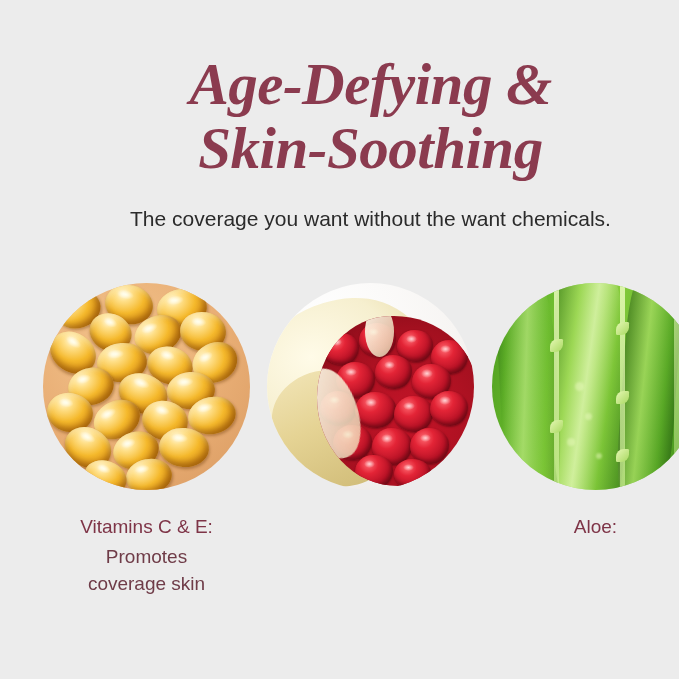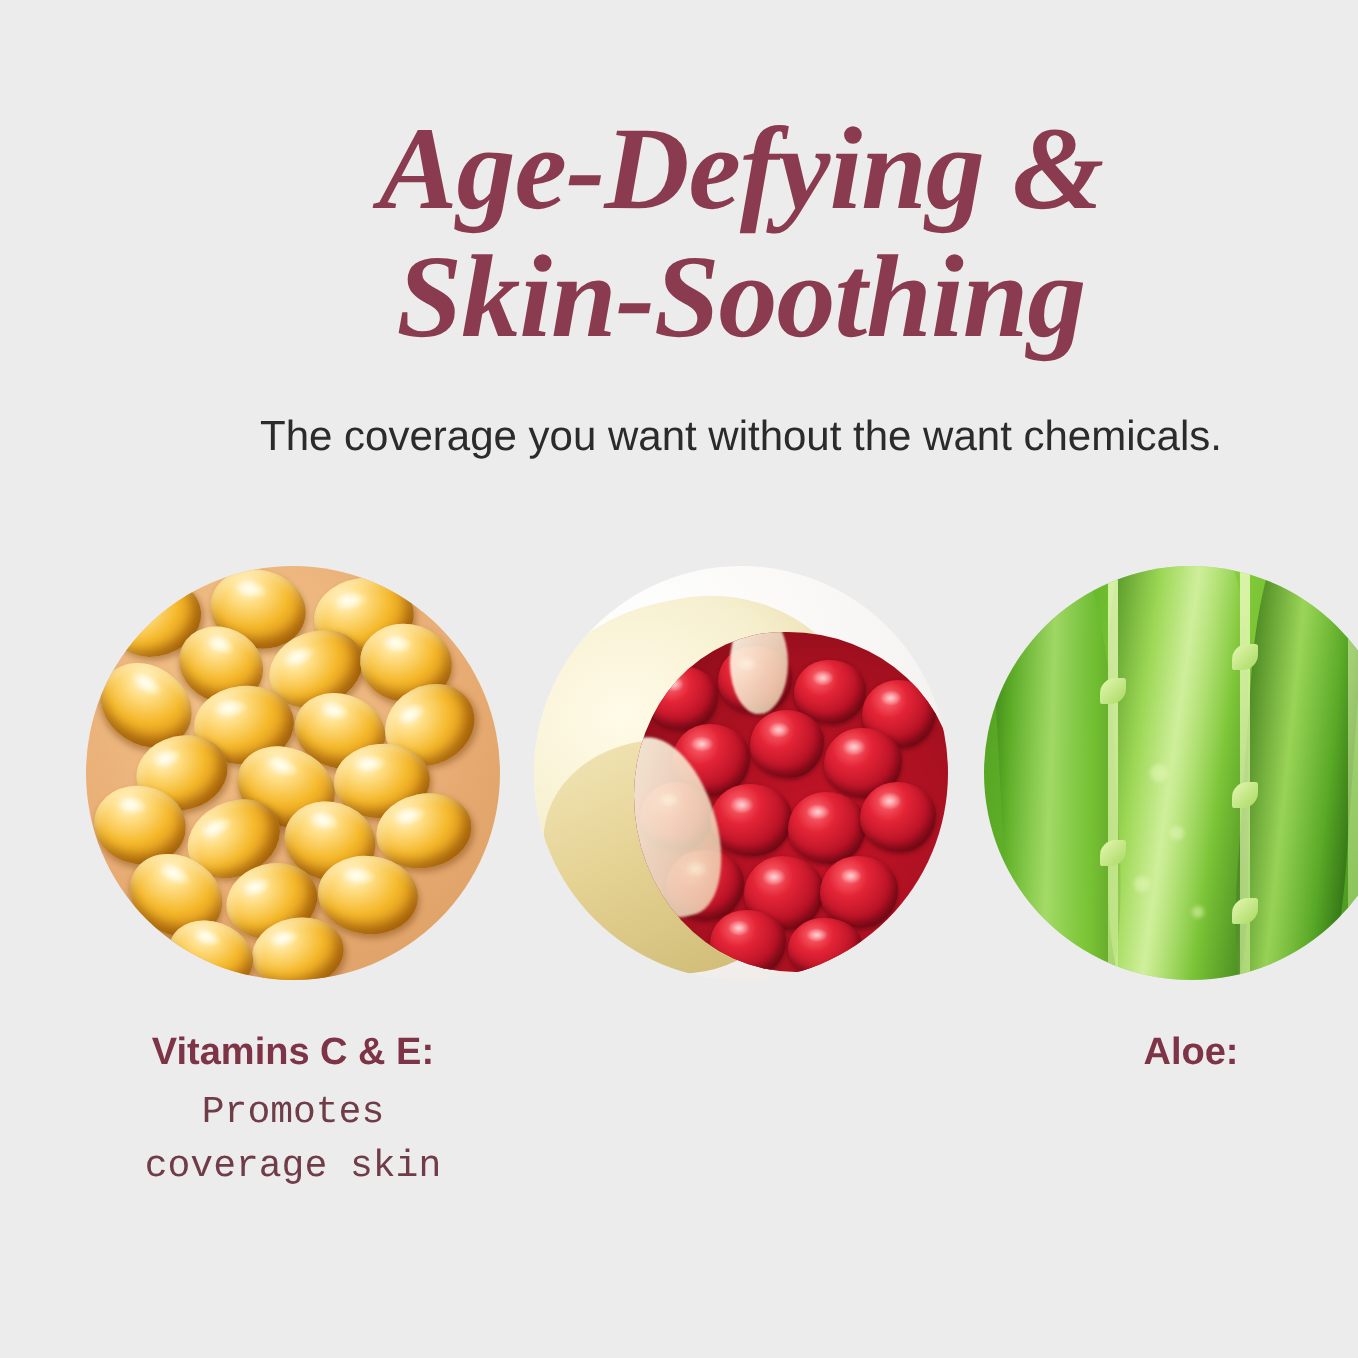--- a/index.html
+++ b/index.html
@@ -218,32 +218,32 @@
 
   
   .caption {
     margin-top: 25px;
     text-align: center;
     font-family: "Liberation Sans", sans-serif;
   }
   .cap-title {
     display: block;
     font-size: 19px;
-    font-weight: 700;
+    font-weight: 400;
     line-height: 24px;
     color: #7e3447;
   }
   .cap-body {
     display: block;
     margin-top: 4px;
     font-size: 19px;
     line-height: 27px;
     color: #6f3c48;
   }
-  .cap-body span { display: block; font-family: Liberation Mono, monospace; }
+  .cap-body span { display: block; }
 </style>
 </head>
 <body>
 
 <div class="page">
 
   <div class="headline">
     <span class="hl-line">Age-Defying &amp;</span>
     <span class="hl-line">Skin-Soothing</span>
   </div>

